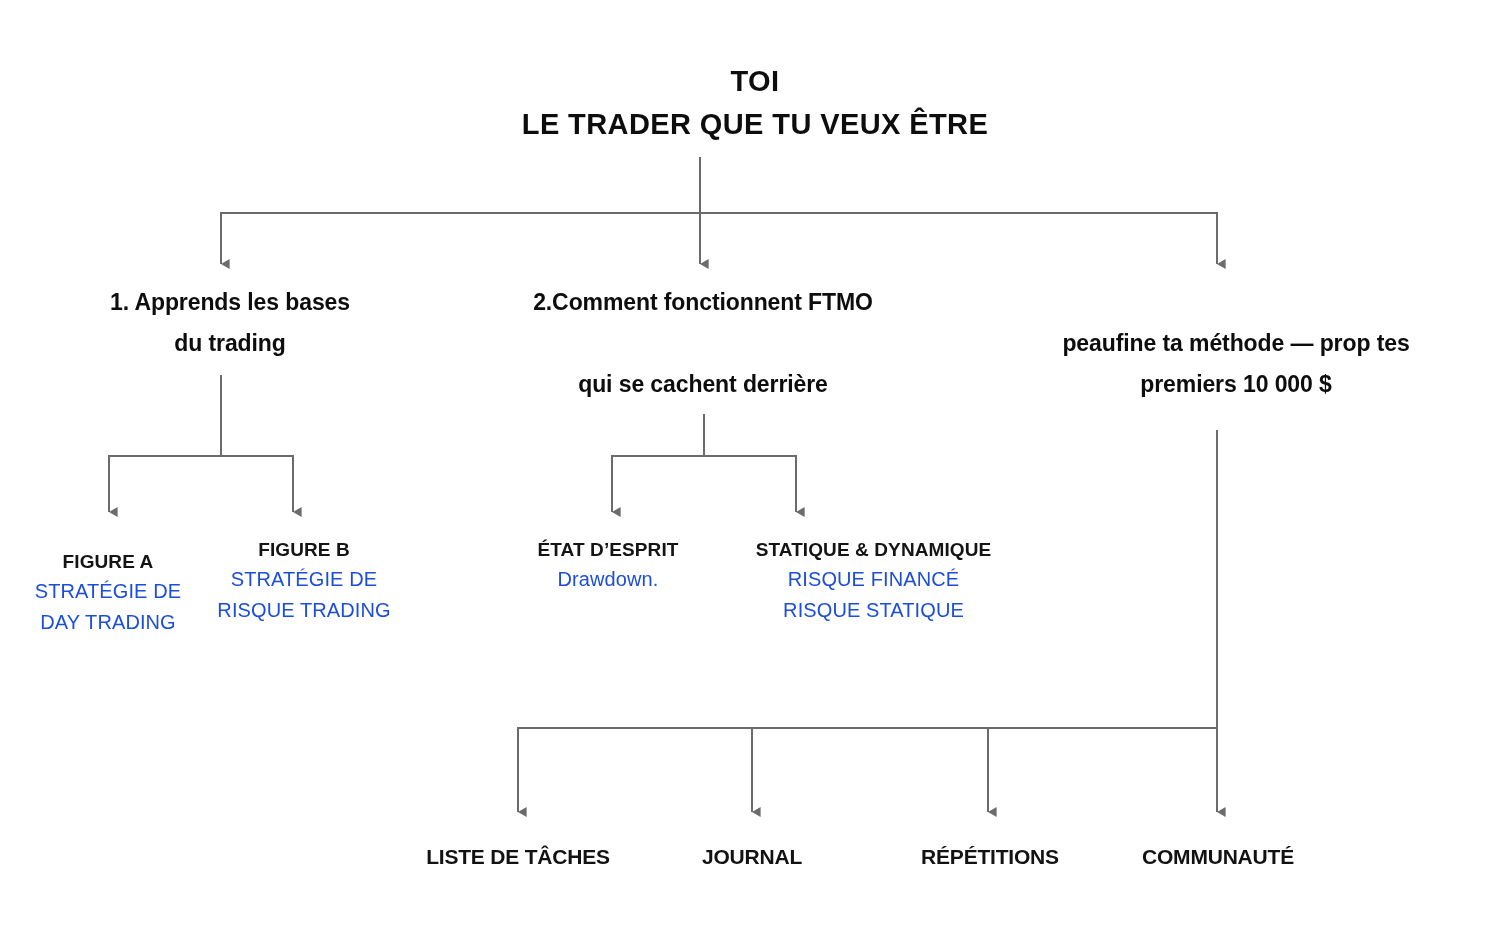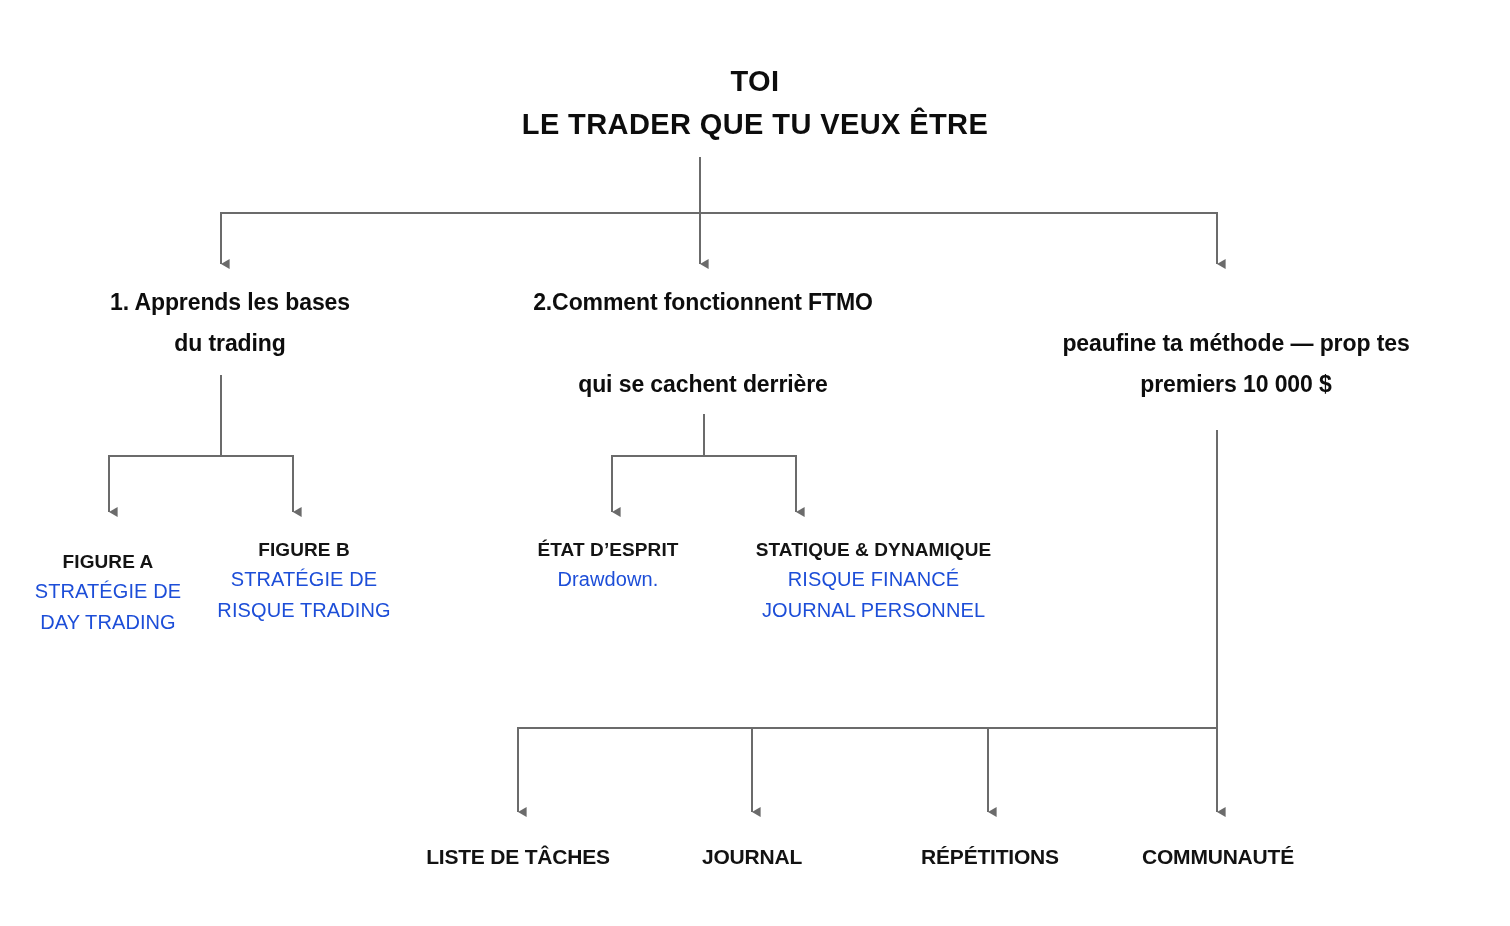--- a/index.html
+++ b/index.html
@@ -176,21 +176,21 @@
   </div>
 
   <div class="node leaf leaf-mindset">
     <span class="leaf-title">ÉTAT D’ESPRIT</span>
     <span class="leaf-sub">Drawdown.</span>
   </div>
 
   <div class="node leaf leaf-risk">
     <span class="leaf-title">STATIQUE &amp; DYNAMIQUE</span>
     <span class="leaf-sub">RISQUE FINANCÉ</span>
-    <span class="leaf-sub">JOURNAL PERSONNEL</span>
+    <span class="leaf-sub">RISQUE STATIQUE</span>
   </div>
 
   <div class="node bottom-label bottom-2">JOURNAL</div>
   <div class="node bottom-label bottom-1">LISTE DE TÂCHES</div>
   <div class="node bottom-label bottom-3">RÉPÉTITIONS</div>
   <div class="node bottom-label bottom-4">COMMUNAUTÉ</div>
 
 </div>
 
 </body></html>

